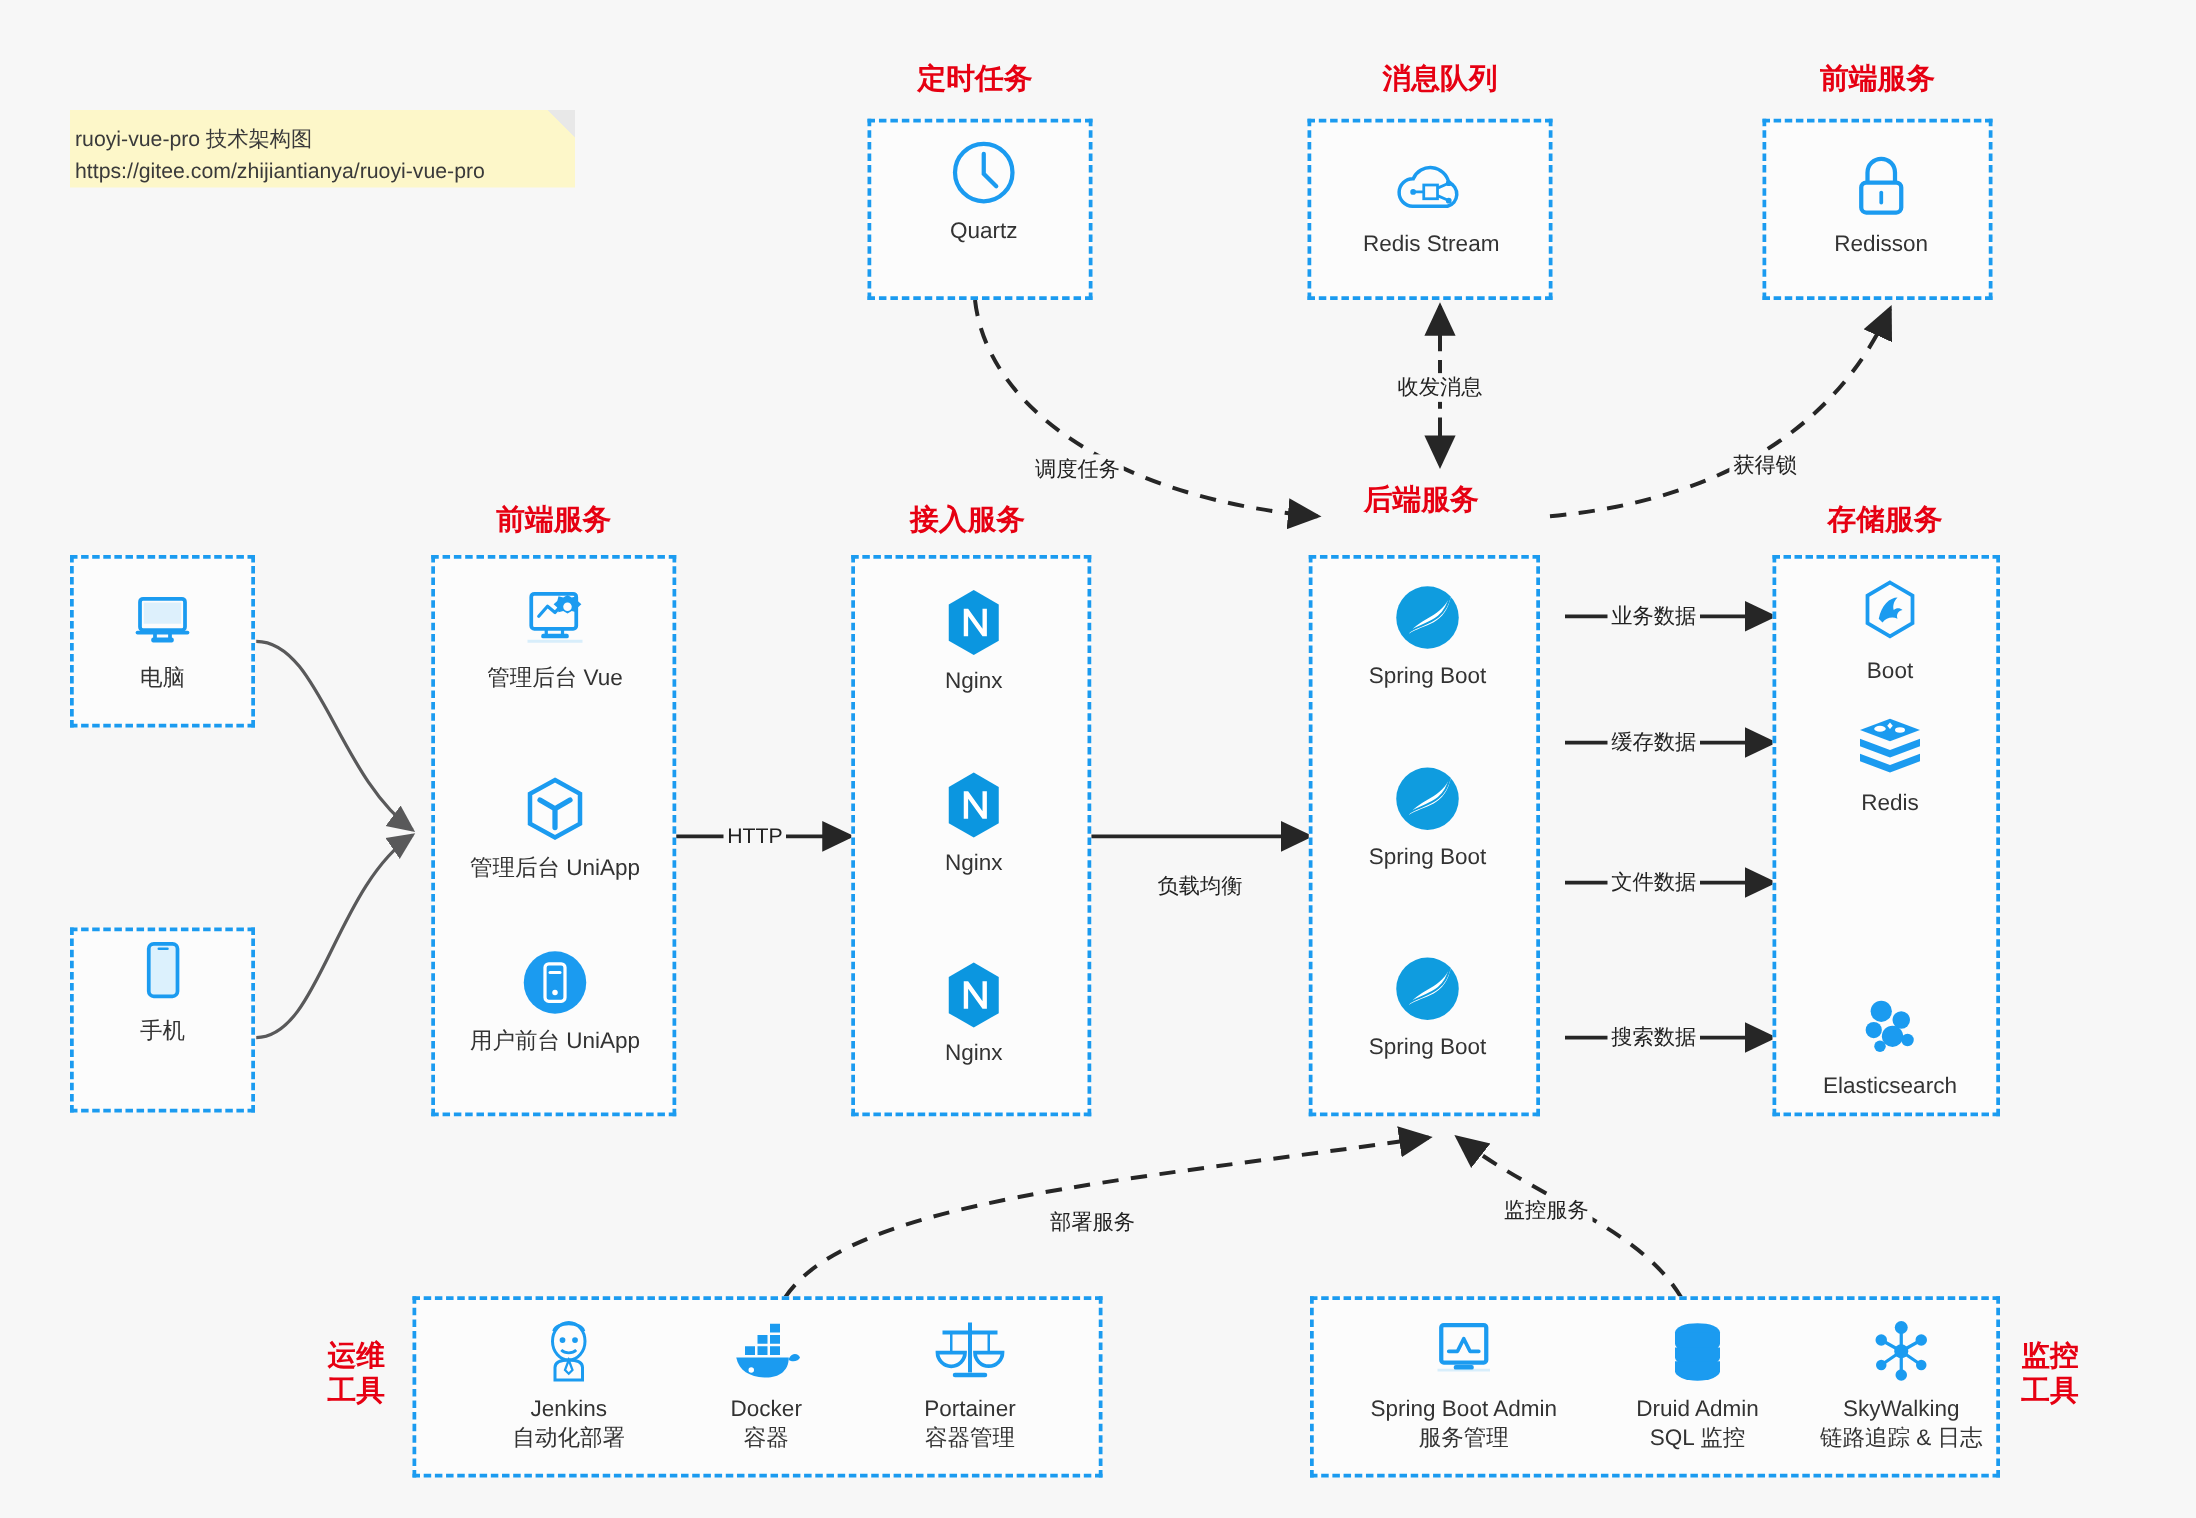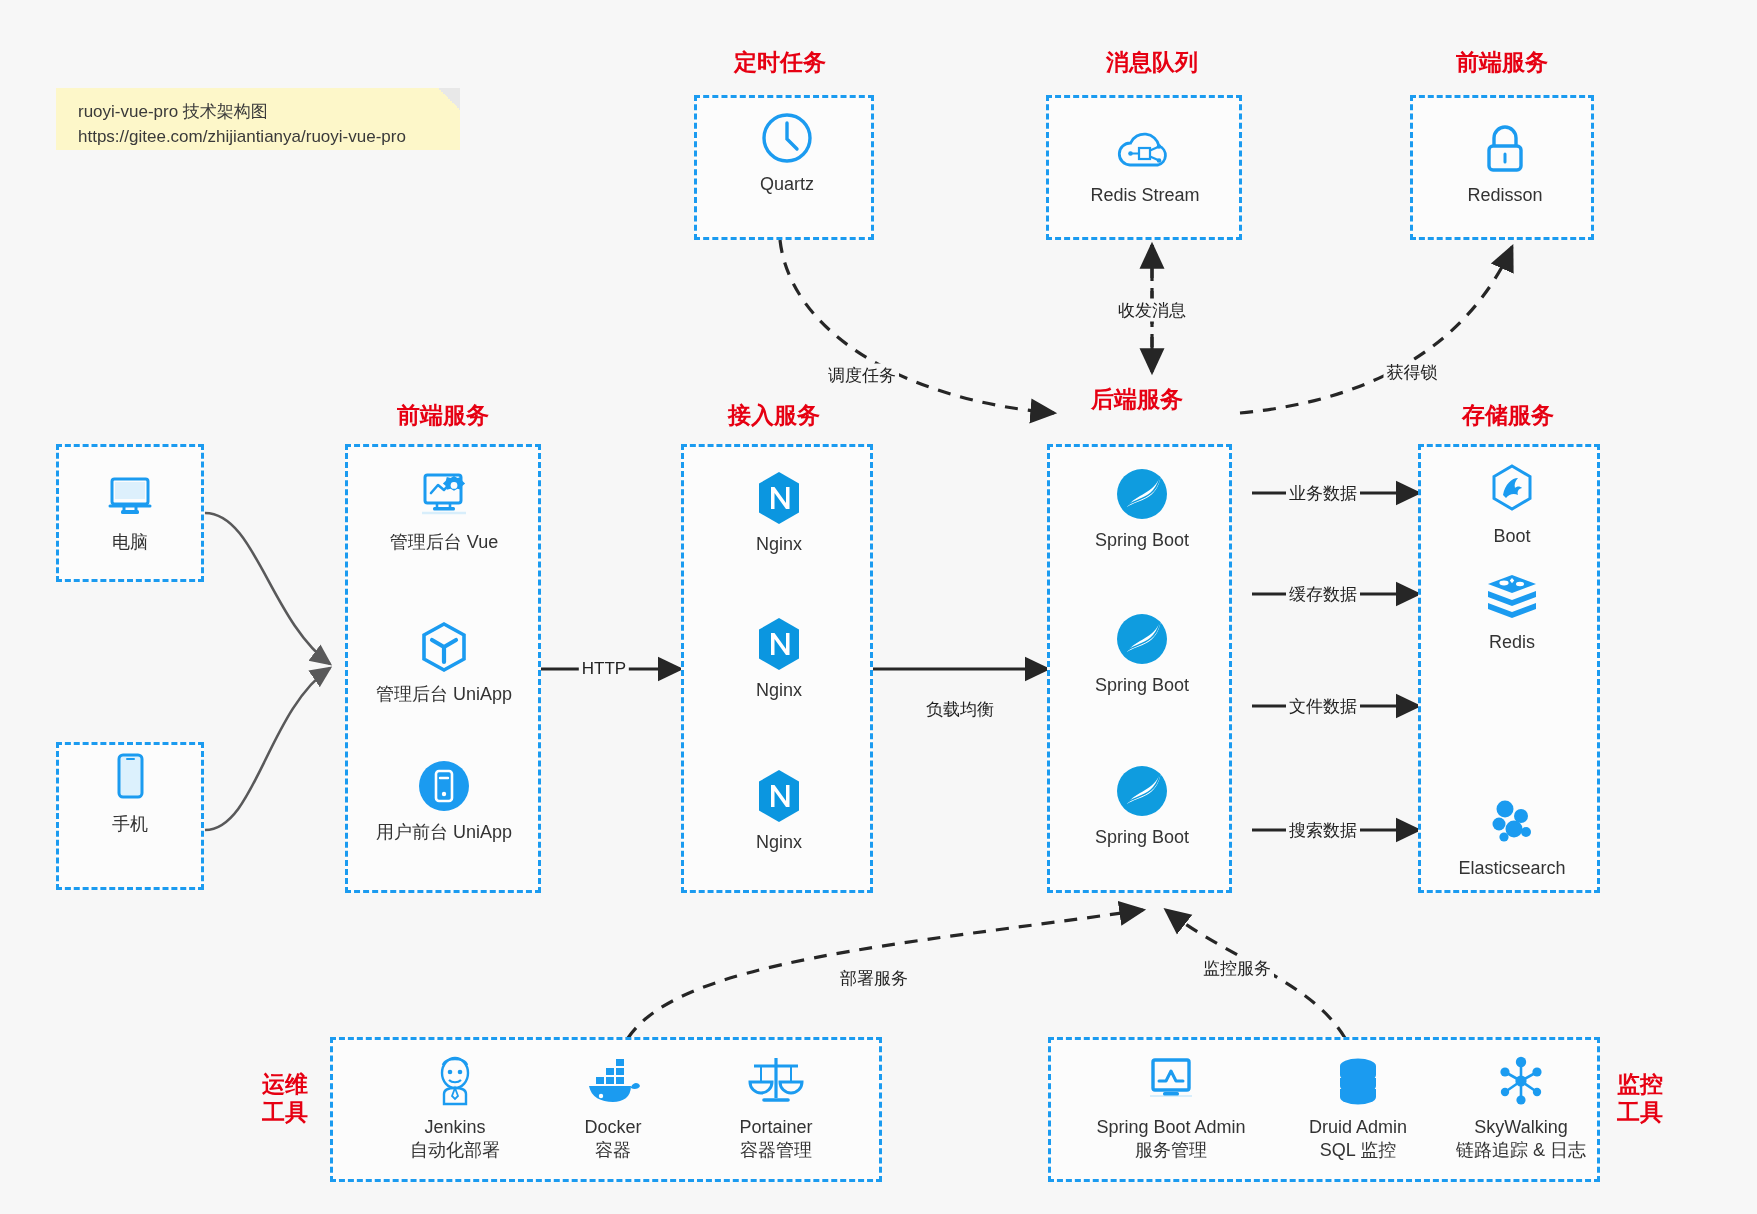--- a/index.html
+++ b/index.html
@@ -12,21 +12,21 @@
     position:relative;
   }
   #canvas{position:absolute;inset:0;width:1757px;height:1214px;}
   svg.wires{position:absolute;left:0;top:0;width:1757px;height:1214px;pointer-events:none;}
 
   
   .note{
     position:absolute;left:56px;top:88px;width:404px;height:62px;
     background:#fdf7c9;
     box-shadow:0 0 0 0 transparent;
-    padding:12px 14px 0 22px;
+    padding:12px 14px 0 4px;
     box-sizing:border-box;
     font-size:17px;color:#3a3a3a;line-height:1.45;
   }
   .note .fold{
     position:absolute;right:0;top:0;width:22px;height:22px;
     background:linear-gradient(225deg,#e8e8e8 0%,#e8e8e8 50%,transparent 50%);
   }
   .note-line{white-space:nowrap;}
 
   

